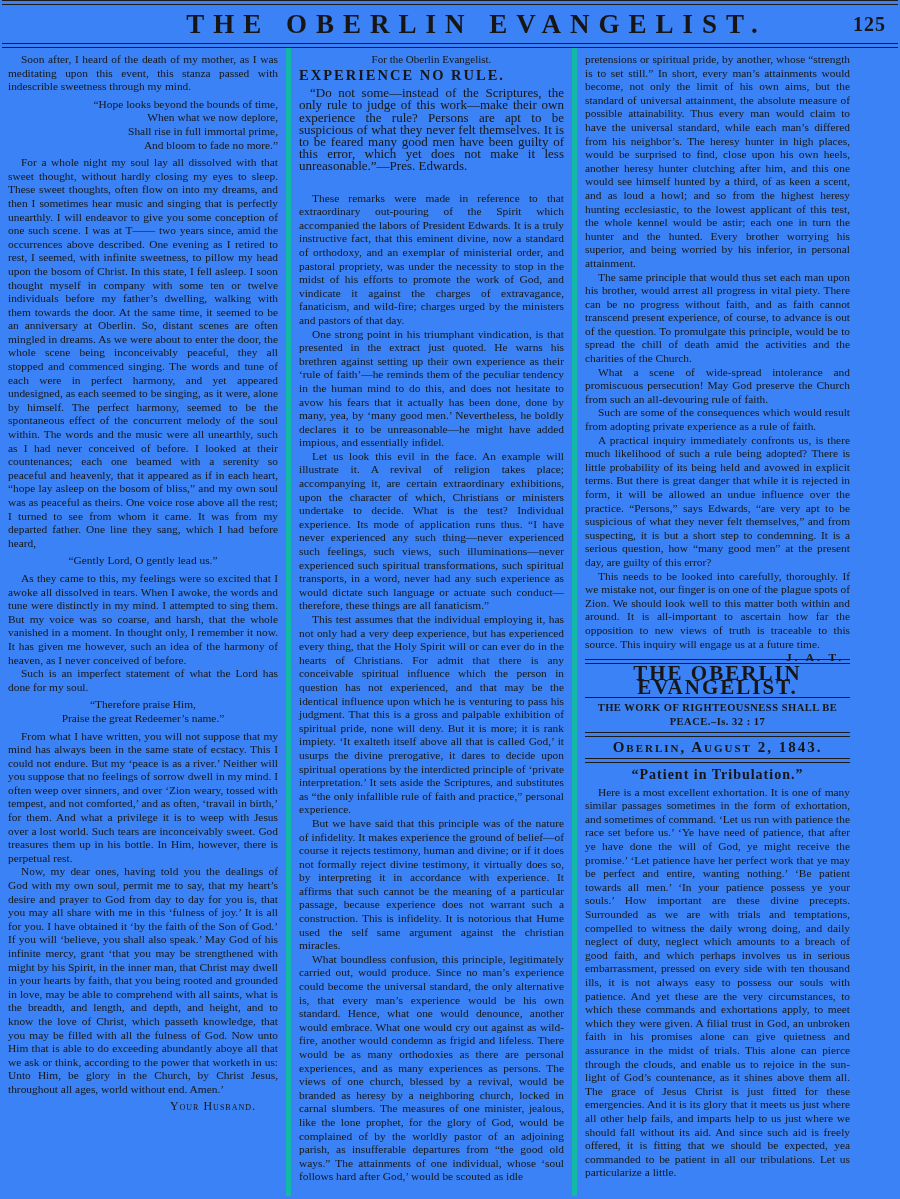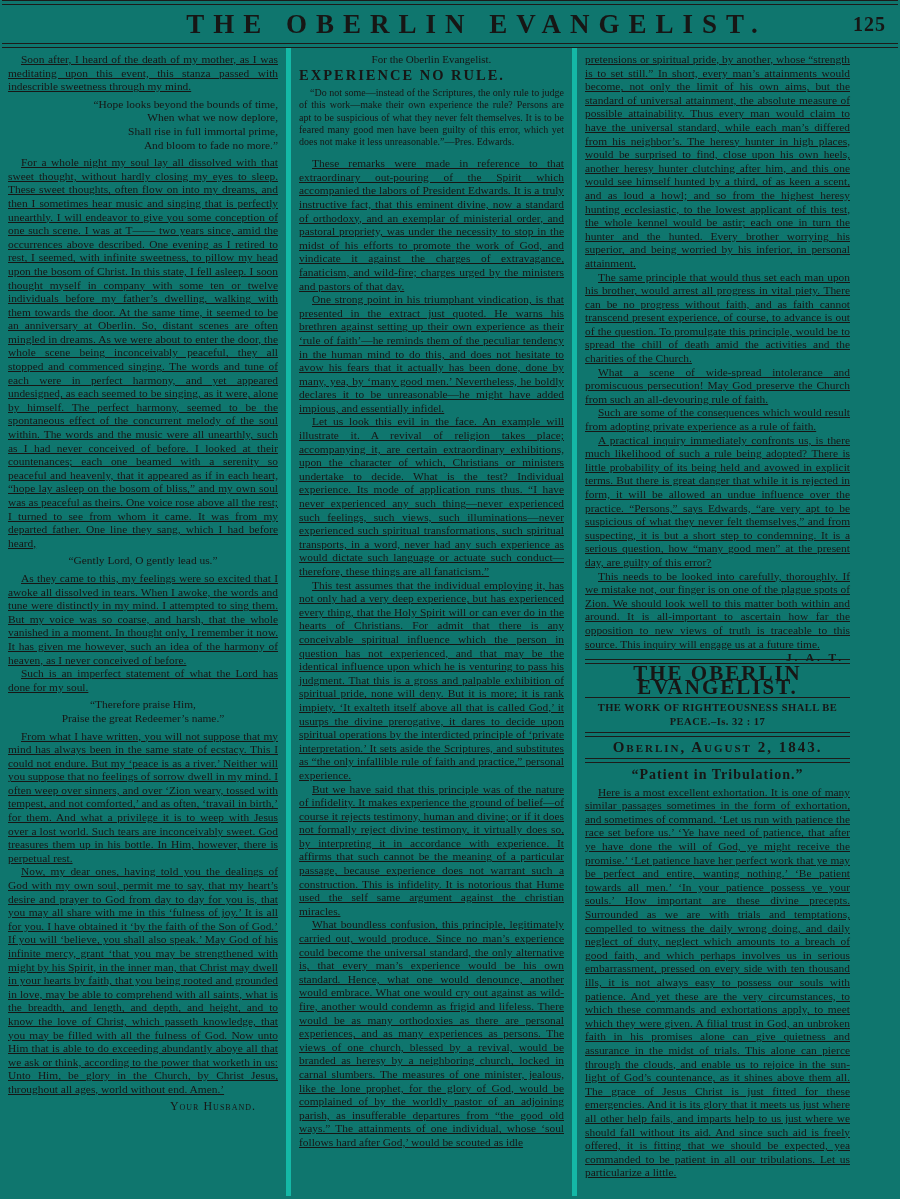--- a/index.html
+++ b/index.html
@@ -1,18 +1,18 @@
 <!DOCTYPE html>
 <html><head>
 <meta charset="utf-8">
 <style>
   html,body{margin:0;padding:0;background:#d8d6d0;}
   .page{
     width:900px;height:1199px;margin:0 auto;box-sizing:border-box;
-    background:#0f766e;color:#171615;
+    background:#3b82f6;color:#171615;
     font-family:"Liberation Serif","DejaVu Serif",serif;
     overflow:hidden;position:relative;
   }
   .rule-double{height:3px;border-top:1.5px solid #1c1b19;border-bottom:1px solid #1c1b19;margin:0 2px;}
   .masthead-bar{
     display:grid;grid-template-columns:1fr auto;align-items:center;
     padding:4px 10px 3px 10px;
   }
   .masthead-title{
     grid-column:1;text-align:center;font-weight:bold;
@@ -26,30 +26,30 @@
     display:flex;align-items:stretch;
     height:1148px;overflow:hidden;
   }
   .col{
     flex:0 0 286px;box-sizing:border-box;
     padding:5px 8px 0 8px;
     font-size:11.4px;line-height:13.6px;
     text-align:justify;overflow:hidden;
   }
   .col + .col{border-left:5px solid #14b8a6;}
-  .para{margin:0;text-indent:13px;text-decoration:underline;}
+  .para{margin:0;text-indent:13px;}
   .verse{margin:4px 0 4px 38px;text-align:right;text-indent:0;}
   .verse .vline{text-indent:0;}
   .verse .vline:nth-child(even){margin-left:14px;}
   .verse-center{margin:4px 0;text-align:center;}
   .signature{text-align:right;padding-right:22px;margin:3px 0 0 0;
     font-variant:small-caps;letter-spacing:1px;font-weight:normal;font-size:12px;}
   .kicker{text-align:center;margin:0 0 1px 0;font-size:11px;text-indent:0;}
   .article-title{text-align:left;font-weight:bold;font-size:14.5px;letter-spacing:2px;margin:2px 0 5px 0;text-indent:0;}
-  .epigraph{font-size:10px;line-height:12.2px;margin:0 0 9px 0;text-indent:11px;}
+  .epigraph{font-size:13px;line-height:12.2px;margin:0 0 19px 0;text-indent:11px;}
   .byline{float:right;font-weight:bold;letter-spacing:3px;padding-right:6px;}
   .mh-block{margin-top:8px;}
   .mh-title{text-align:center;font-weight:bold;font-size:21px;letter-spacing:2px;margin:3px 0;text-indent:0;}
   .mh-motto{text-align:center;font-weight:bold;font-size:10.5px;letter-spacing:.5px;margin:3px 0;text-indent:0;}
   .mh-dateline{text-align:center;font-size:15px;letter-spacing:2px;margin:4px 0;text-indent:0;font-variant:small-caps;font-weight:bold;}
   .mh-article-title{text-align:center;font-weight:bold;font-size:14px;letter-spacing:1px;margin:5px 0 4px 0;text-indent:0;}
   .mh-rule-d{height:3px;border-top:1px solid #1c1b19;border-bottom:1px solid #1c1b19;margin:2px 0;}
   .mh-rule-s{height:0;border-top:1px solid #1c1b19;margin:2px 0;}
 </style>
 </head>

